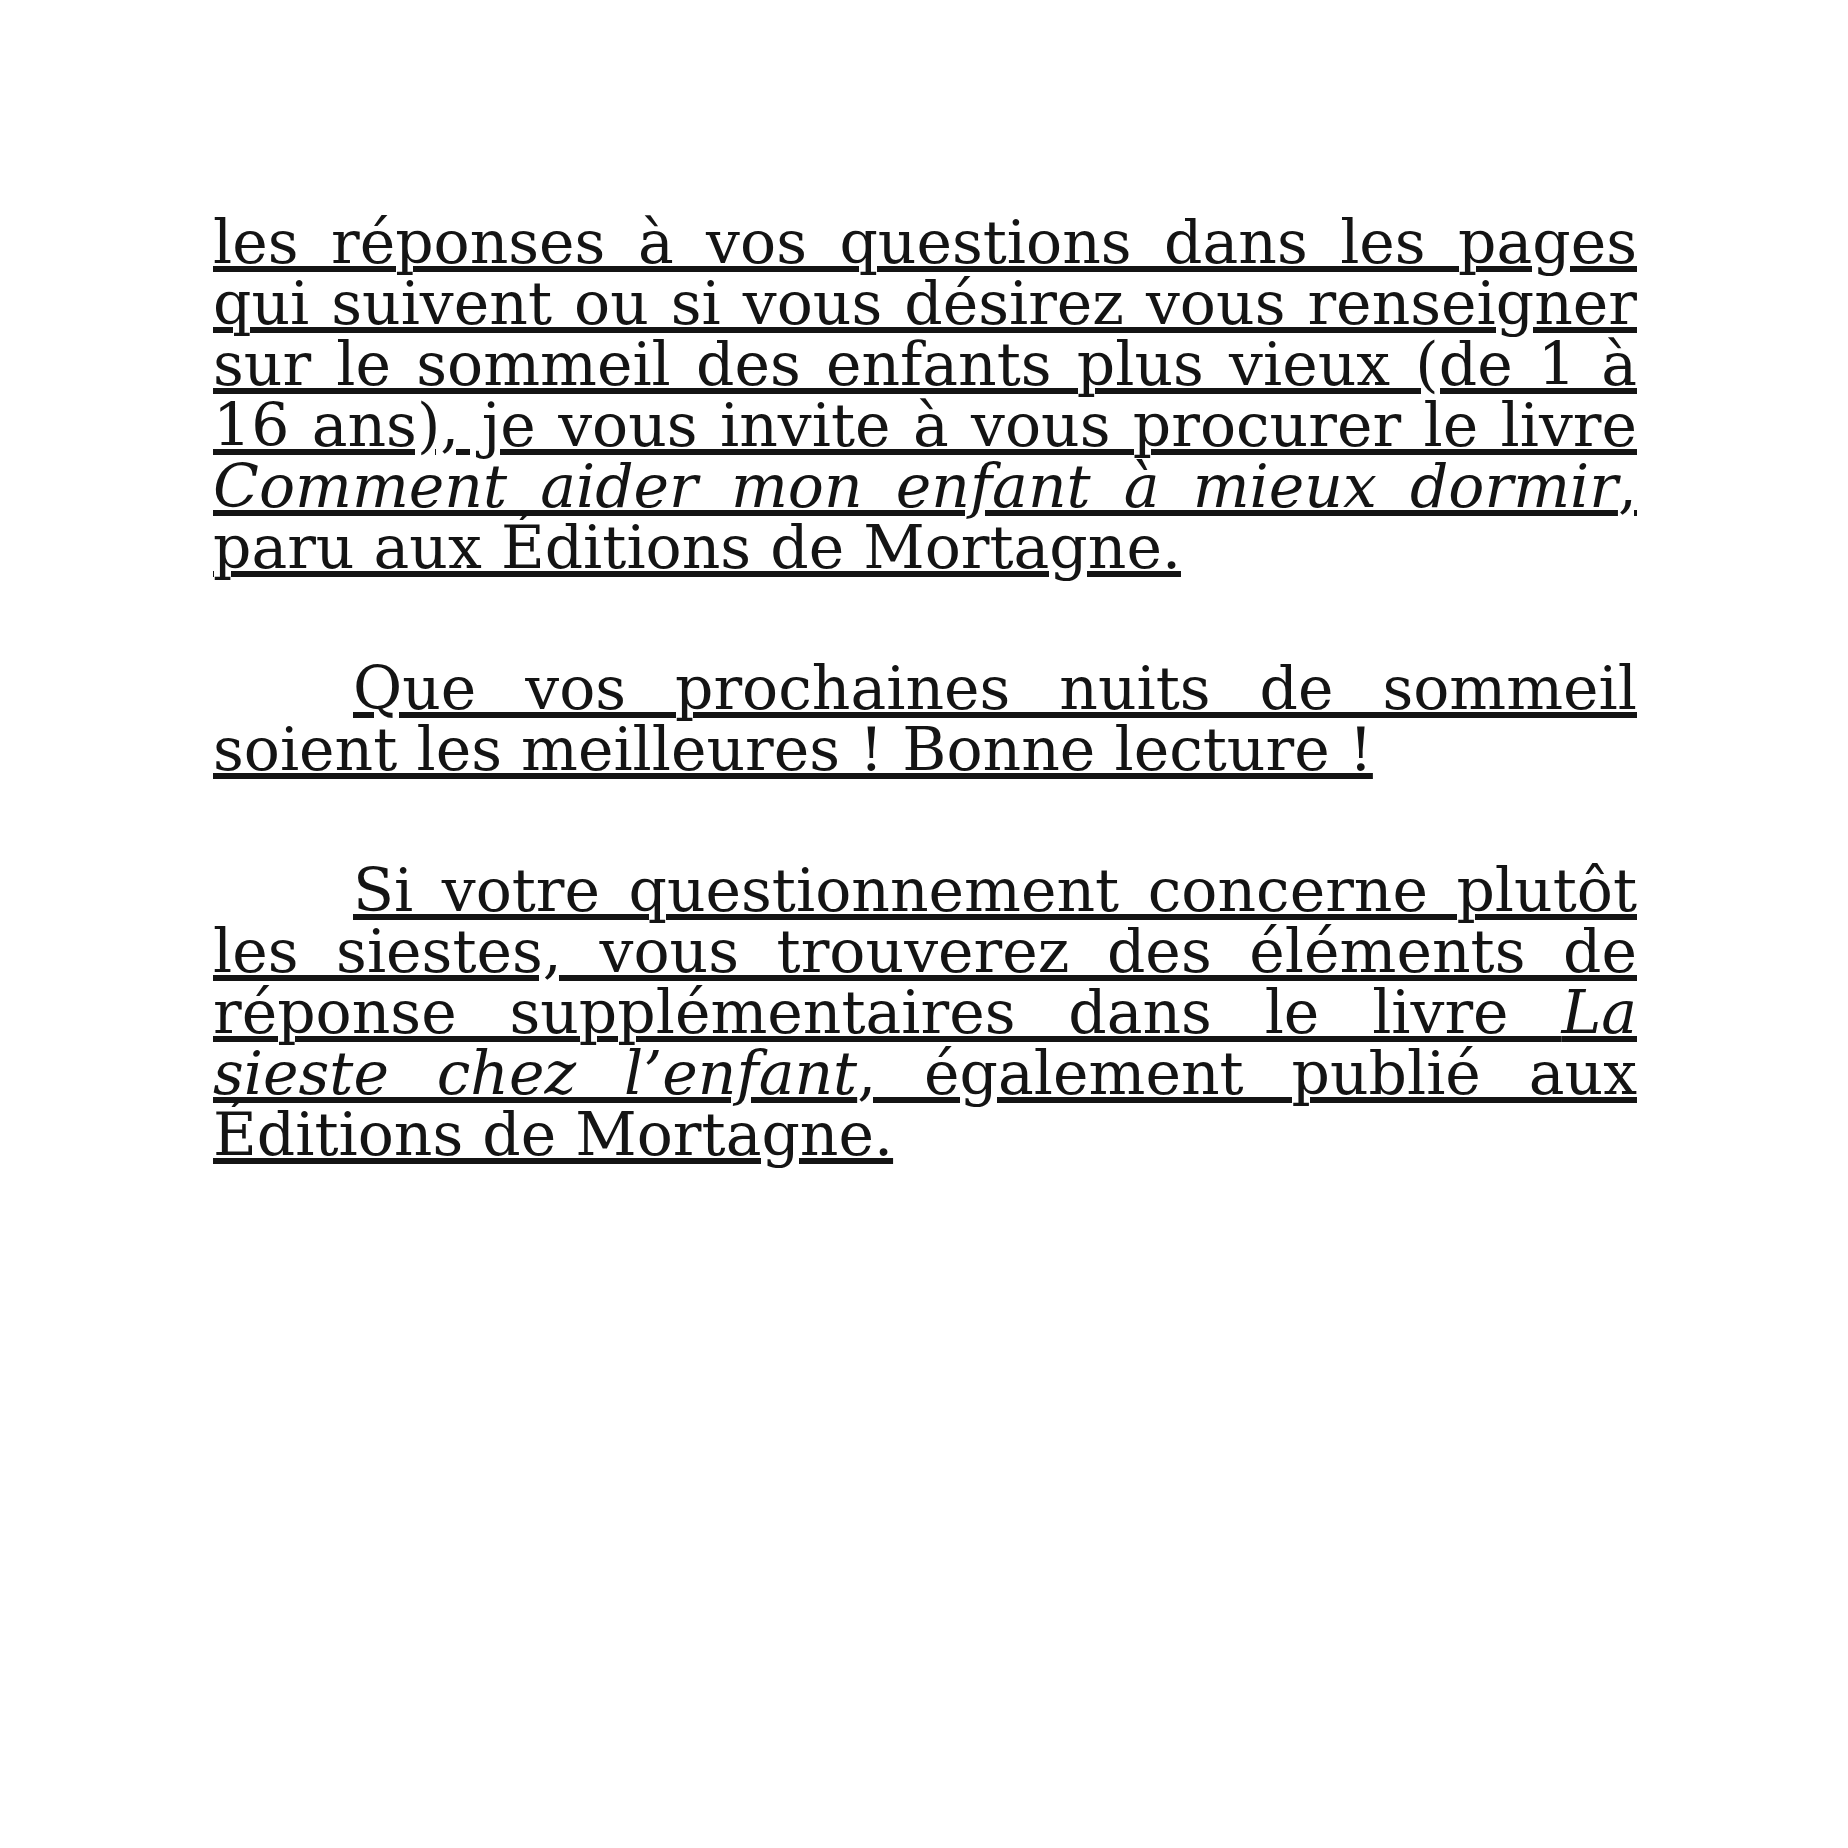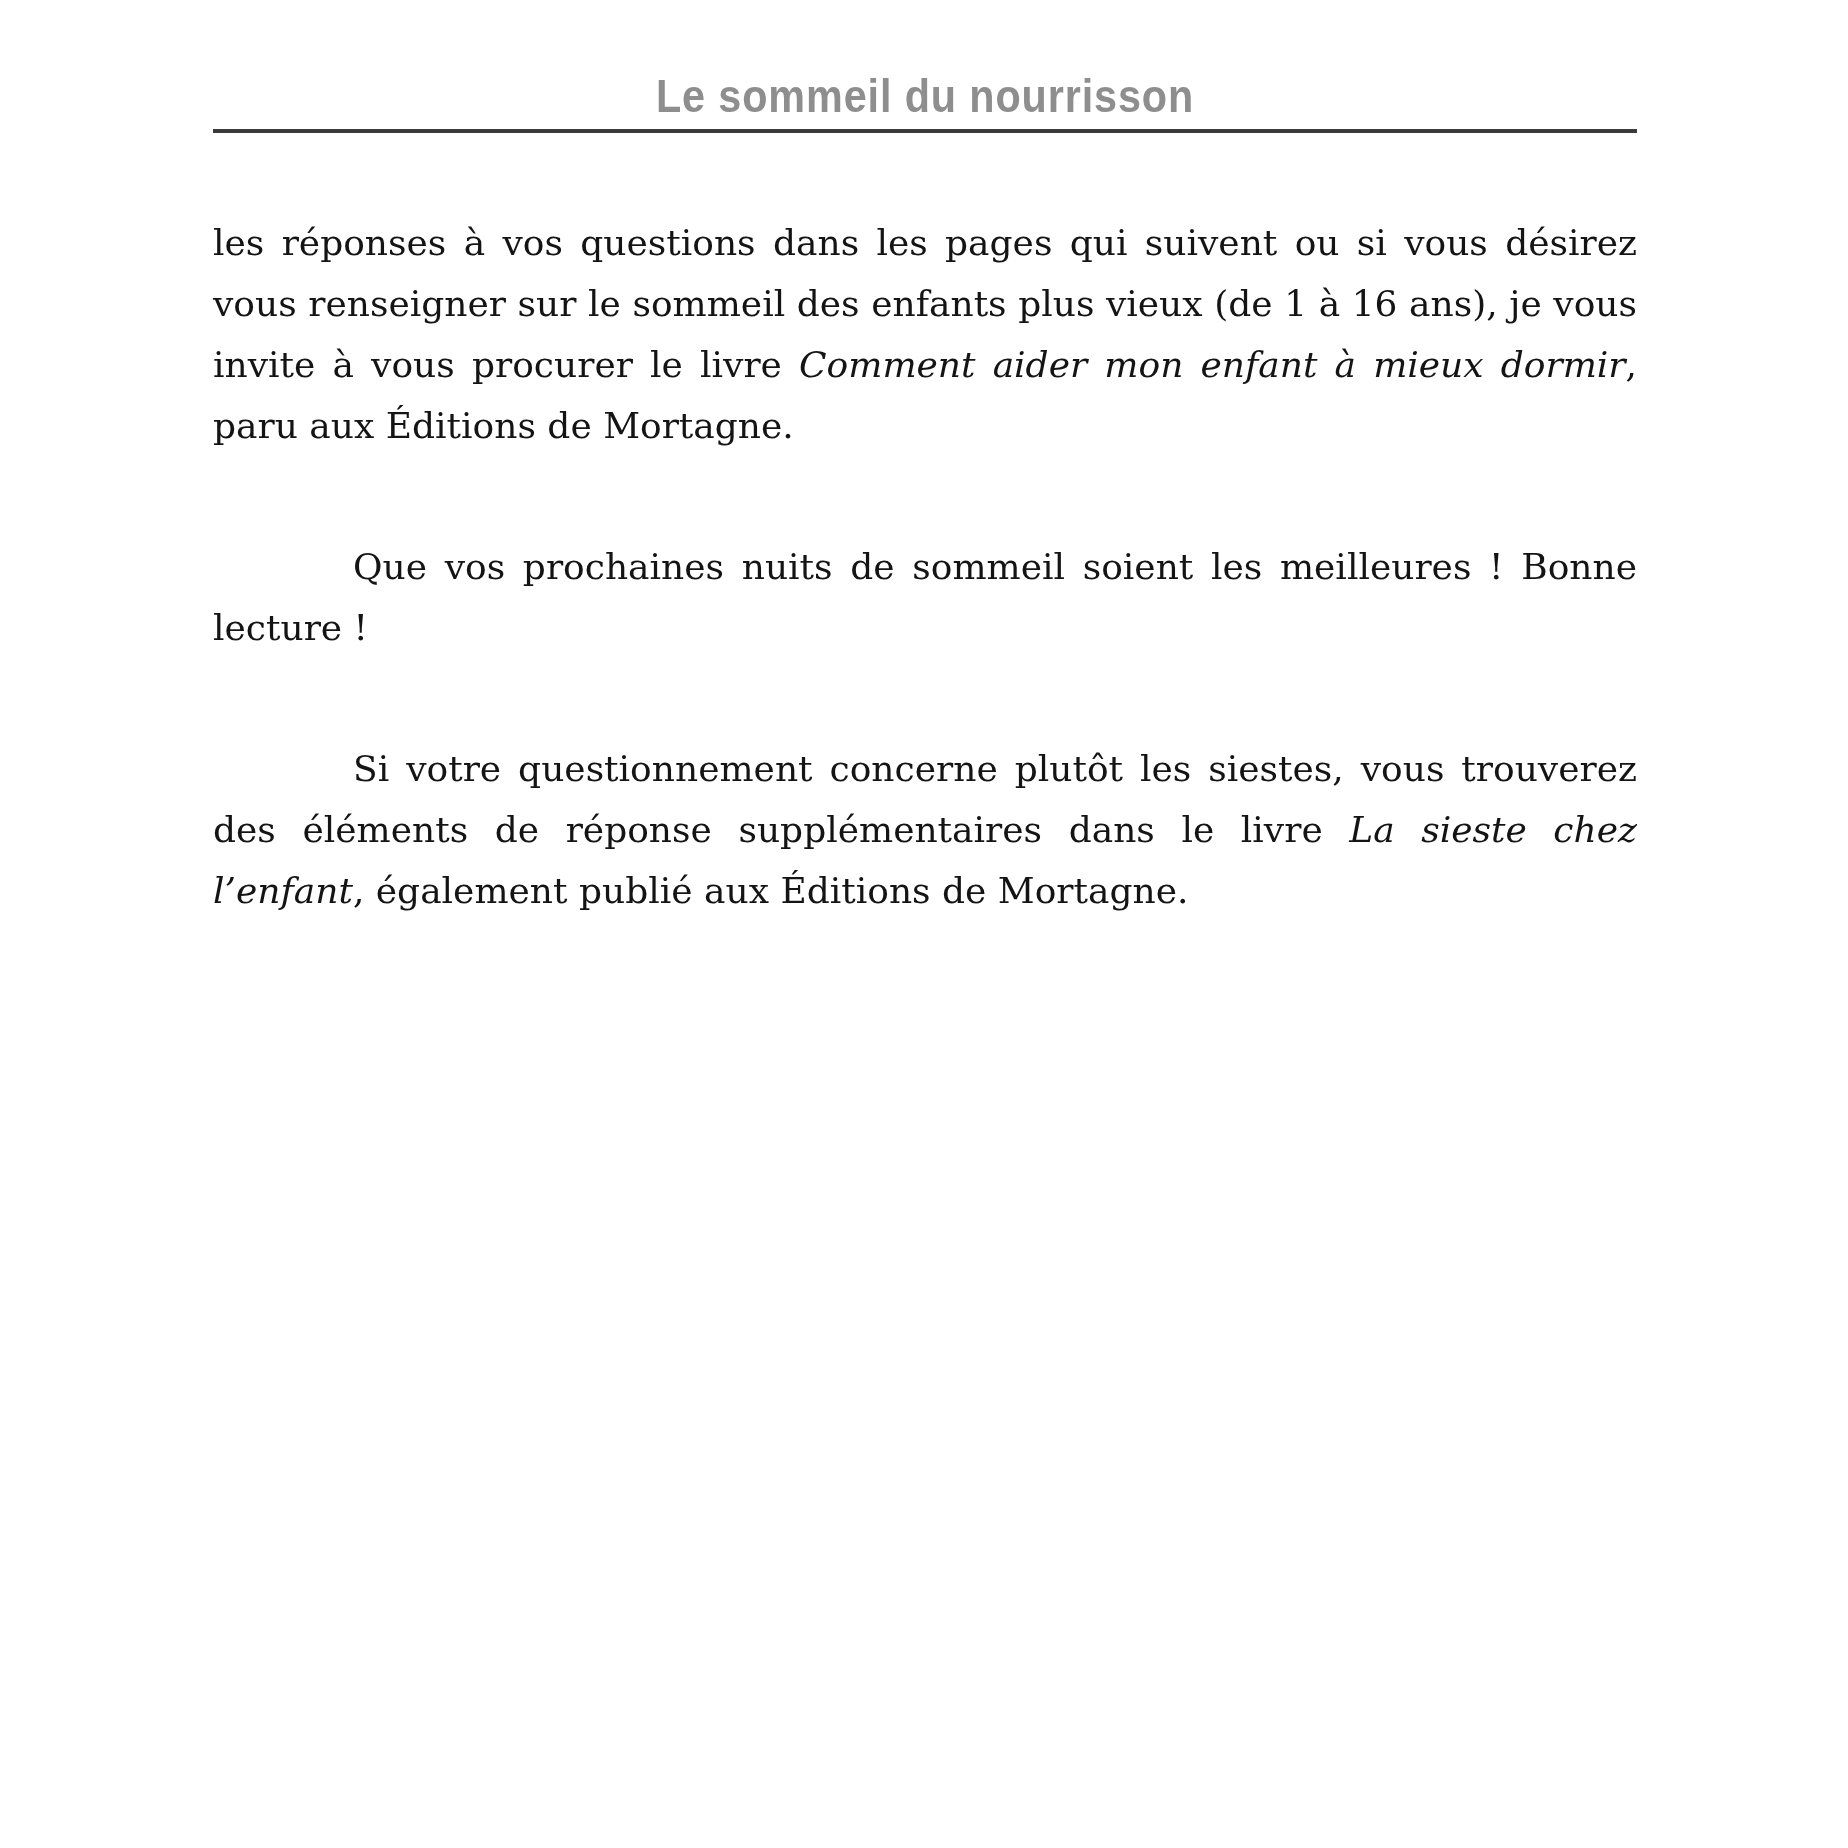--- a/index.html
+++ b/index.html
@@ -38,24 +38,25 @@
     height: 0;
     border-top: 4px solid var(--rule-color, #3a3a3a);
     margin-top: 7px;
   }
   
   .body-text {
     position: absolute;
     left: 213px;
     top: 212px;
     width: 1424px;
-    font-size: 36px;
+    font-size: 60px;
     line-height: 61px;
     color: var(--text-color, #141414);
     text-align: justify;
+    text-decoration: underline;
   }
   .para {
     margin: 0 0 80px 0;
   }
   .para.indented {
     text-indent: 140px;
   }
   .italic {
     font-style: italic;
   }
@@ -69,24 +70,20 @@
     font-size: 47px;
     line-height: 56px;
     color: var(--text-color, #141414);
   }
 </style>
 </head>
 <body>
 
 <div class="page">
 
-  <div class="header">
-    <div class="header-title">Le sommeil du nourrisson</div>
-    <div class="header-rule"></div>
-  </div>
 
   <div class="body-text">
 
     <p class="para"><span>les réponses à vos questions dans les pages qui suivent ou si vous désirez vous renseigner sur le sommeil des enfants plus vieux (de 1 à 16 ans), je vous invite à vous procurer le livre </span><span class="italic">Comment aider mon enfant à mieux dormir</span><span>, paru aux Éditions de Mortagne.</span></p>
 
     <p class="para indented"><span>Que vos prochaines nuits de sommeil soient les meilleures ! Bonne lecture !</span></p>
 
     <p class="para indented"><span>Si votre questionnement concerne plutôt les siestes, vous trouverez des éléments de réponse supplémentaires dans le livre </span><span class="italic">La sieste chez l’enfant</span><span>, également publié aux Éditions de Mortagne.</span></p>
 
   </div>

